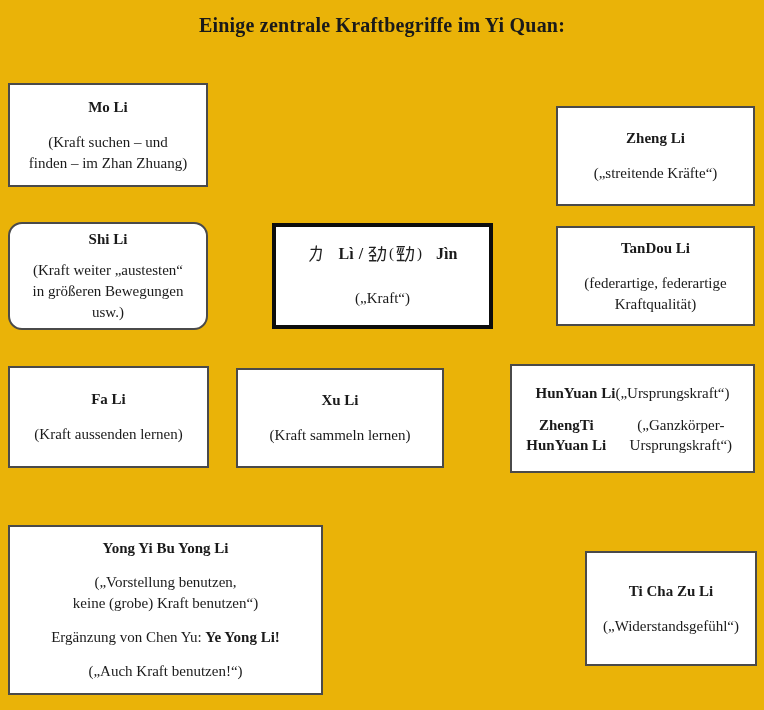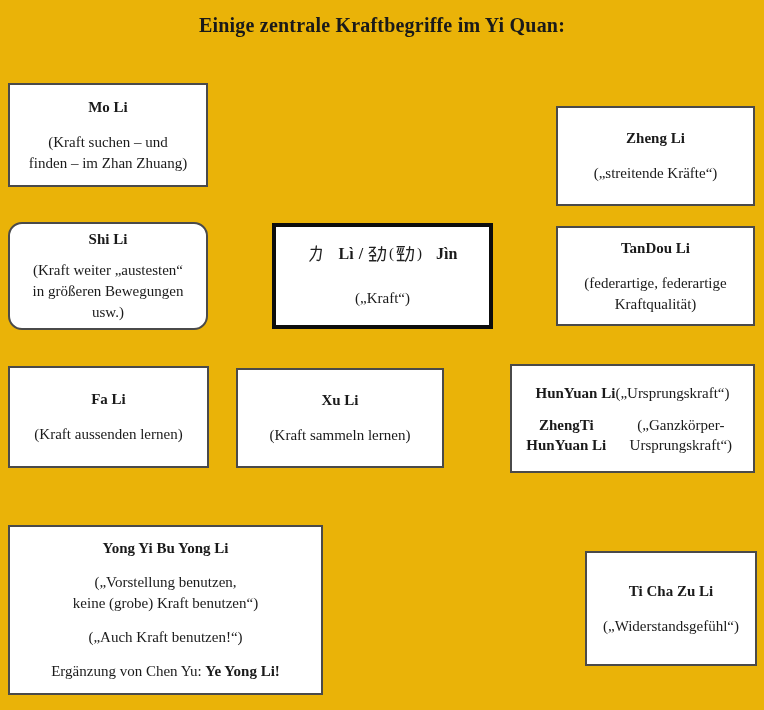--- a/index.html
+++ b/index.html
@@ -174,22 +174,22 @@
     <span class="grp">
       <span class="h">ZhengTi HunYuan Li</span>
       <span class="p">(„Ganzkörper-Ursprungskraft“)</span>
     </span>
   </div>
 
   <div class="box" id="box-yong-yi">
     <span class="h">Yong Yi Bu Yong Li</span>
     <span class="p">(„Vorstellung benutzen,
 keine (grobe) Kraft benutzen“)</span>
+    <span class="p"><span>Ergänzung von Chen Yu: </span><span class="h">Ye Yong Li!</span></span>
     <span class="p">(„Auch Kraft benutzen!“)</span>
-    <span class="p"><span>Ergänzung von Chen Yu: </span><span class="h">Ye Yong Li!</span></span>
   </div>
 
 
   <div class="box" id="box-ti-cha">
     <span class="h">Ti Cha Zu Li</span>
     <span class="p">(„Widerstandsgefühl“)</span>
   </div>
 
 </div>
 

